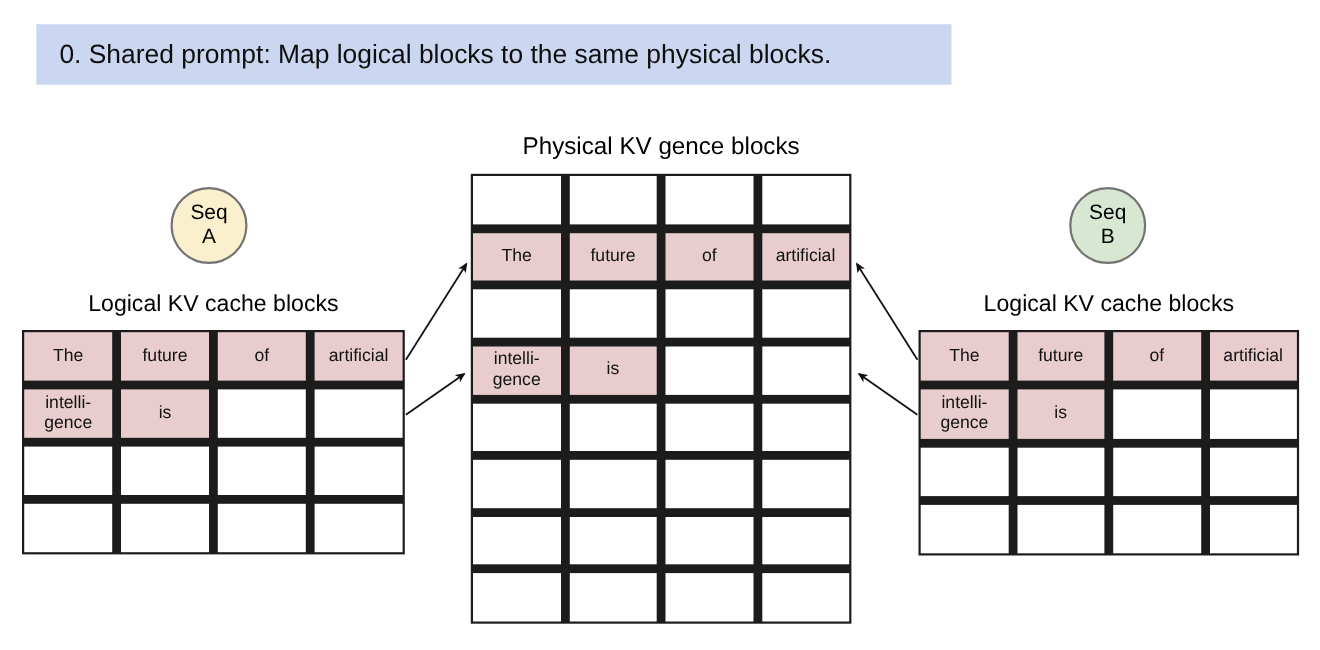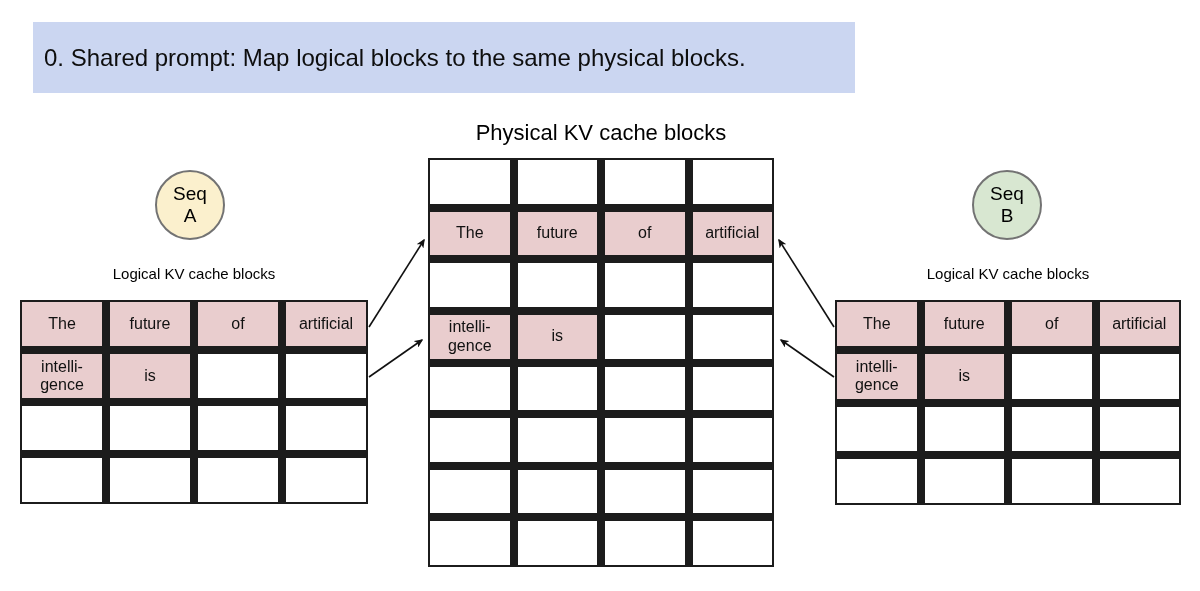--- a/index.html
+++ b/index.html
@@ -10,26 +10,26 @@
     --line: #1c1c1c;
   }
   html, body { margin:0; padding:0; }
   body {
     width:1200px; height:591px; position:relative;
     background:#ffffff; color:#0e0e0e;
     font-family:"Liberation Sans", sans-serif;
     overflow:hidden;
   }
   .banner {
-    position:absolute; left:33px; top:22px; width:811px; height:71px;
+    position:absolute; left:33px; top:22px; width:811px; height:55px;
     background:var(--banner-bg);
-    font-size:24px; display:flex; align-items:center; padding-left:11px;text-align:right;
+    font-size:24px; display:flex; align-items:center; padding-left:21px;text-align:right;
   }
   .section-title {
-    position:absolute; text-align:center; font-size:15px; color:#000;
+    position:absolute; text-align:center; font-size:21px; color:#000;
   }
   #physical-title { left:428px; width:346px; top:120px; font-size:22px; }
   #logical-a-title { left:20px; width:348px; top:265px; }
   #logical-b-title { left:835px; width:346px; top:265px; }
 
   .grid {
     position:absolute; display:grid; gap:8px; padding:2px;
     background:var(--line); box-sizing:border-box;
   }
   #physical-grid {
@@ -67,21 +67,21 @@
   }
   #arrows line { stroke:#111; stroke-width:1.6; }
 </style>
 </head>
 <body>
 
 <div class="banner">
   <span>0. Shared prompt: Map logical blocks to the same physical blocks.</span>
 </div>
 
-<div class="section-title" id="physical-title">Physical KV cache blocks</div>
+<div class="section-title" id="physical-title">Physical KV gence blocks</div>
 <div class="grid" id="physical-grid">
     <div class="cell"></div>
     <div class="cell"></div>
     <div class="cell"></div>
     <div class="cell"></div>
     <div class="cell hl">The</div>
     <div class="cell hl">future</div>
     <div class="cell hl">of</div>
     <div class="cell hl">artificial</div>
     <div class="cell"></div>

